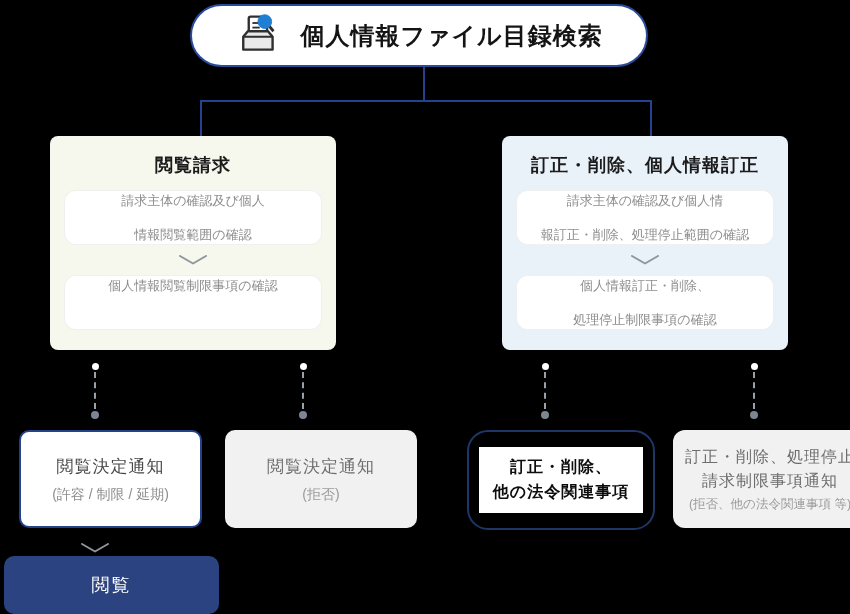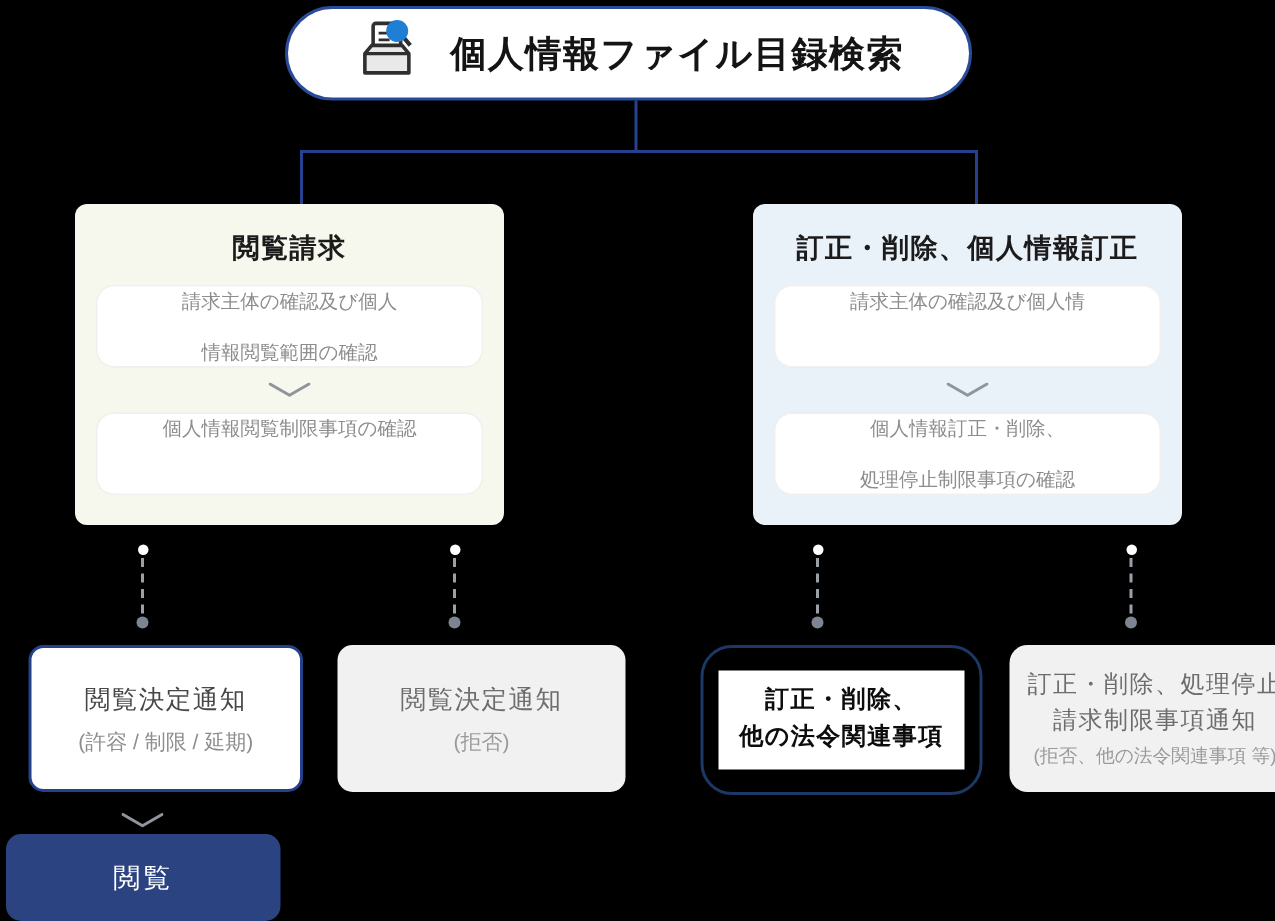--- a/index.html
+++ b/index.html
@@ -57,21 +57,21 @@
   .o-sub{font-size:14px;color:#8d8d8d;margin-top:8px;}
   .o2 .o-sub{color:#9a9a9a;}
   .o4 .o-title{font-size:16px;line-height:1.45;}
   .o4 .o-sub{font-size:12.5px;color:#9a9a9a;margin-top:4px;}
   .o3-inner{width:100%;height:100%;background:#fff;display:flex;flex-direction:column;
             align-items:center;justify-content:center;font-size:16px;font-weight:700;
             color:#0d0d0d;line-height:1.55;letter-spacing:1px;}
 
   
   .chev2{position:absolute;left:81px;top:539px;height:10px;}
-  .final{position:absolute;left:4px;top:556px;width:183px;height:58px;background:#2b4380;
+  .final{position:absolute;left:4px;top:556px;width:215px;height:58px;background:#2b4380;
          border-radius:10px;display:flex;align-items:center;justify-content:center;
          color:#fff;font-size:18px;letter-spacing:2px;}
 </style>
 </head>
 <body>
 
 <div id="stage">
 
   <div class="pill">
     <span>
@@ -106,20 +106,21 @@
     </div>
     <div class="step step-2">
       <span>個人情報閲覧制限事項の確認</span>
     </div>
   </div>
 
   <div class="panel panel-corr">
     <div class="panel-title">訂正・削除、個人情報訂正</div>
     <div class="step step-1">
       <span>請求主体の確認及び個人情</span>
+      <span>報訂正・削除、処理停止範囲の確認</span>
     </div>
     <div class="chev">
       <svg width="28" height="10" viewBox="0 0 28 10">
           <polyline points="1,1 14,8.5 27,1" fill="none" stroke="#8f959c" stroke-width="2" stroke-linecap="round" stroke-linejoin="round"></polyline>
         </svg>
     </div>
     <div class="step step-2">
       <span>個人情報訂正・削除、</span>
       <span>処理停止制限事項の確認</span>
     </div>

